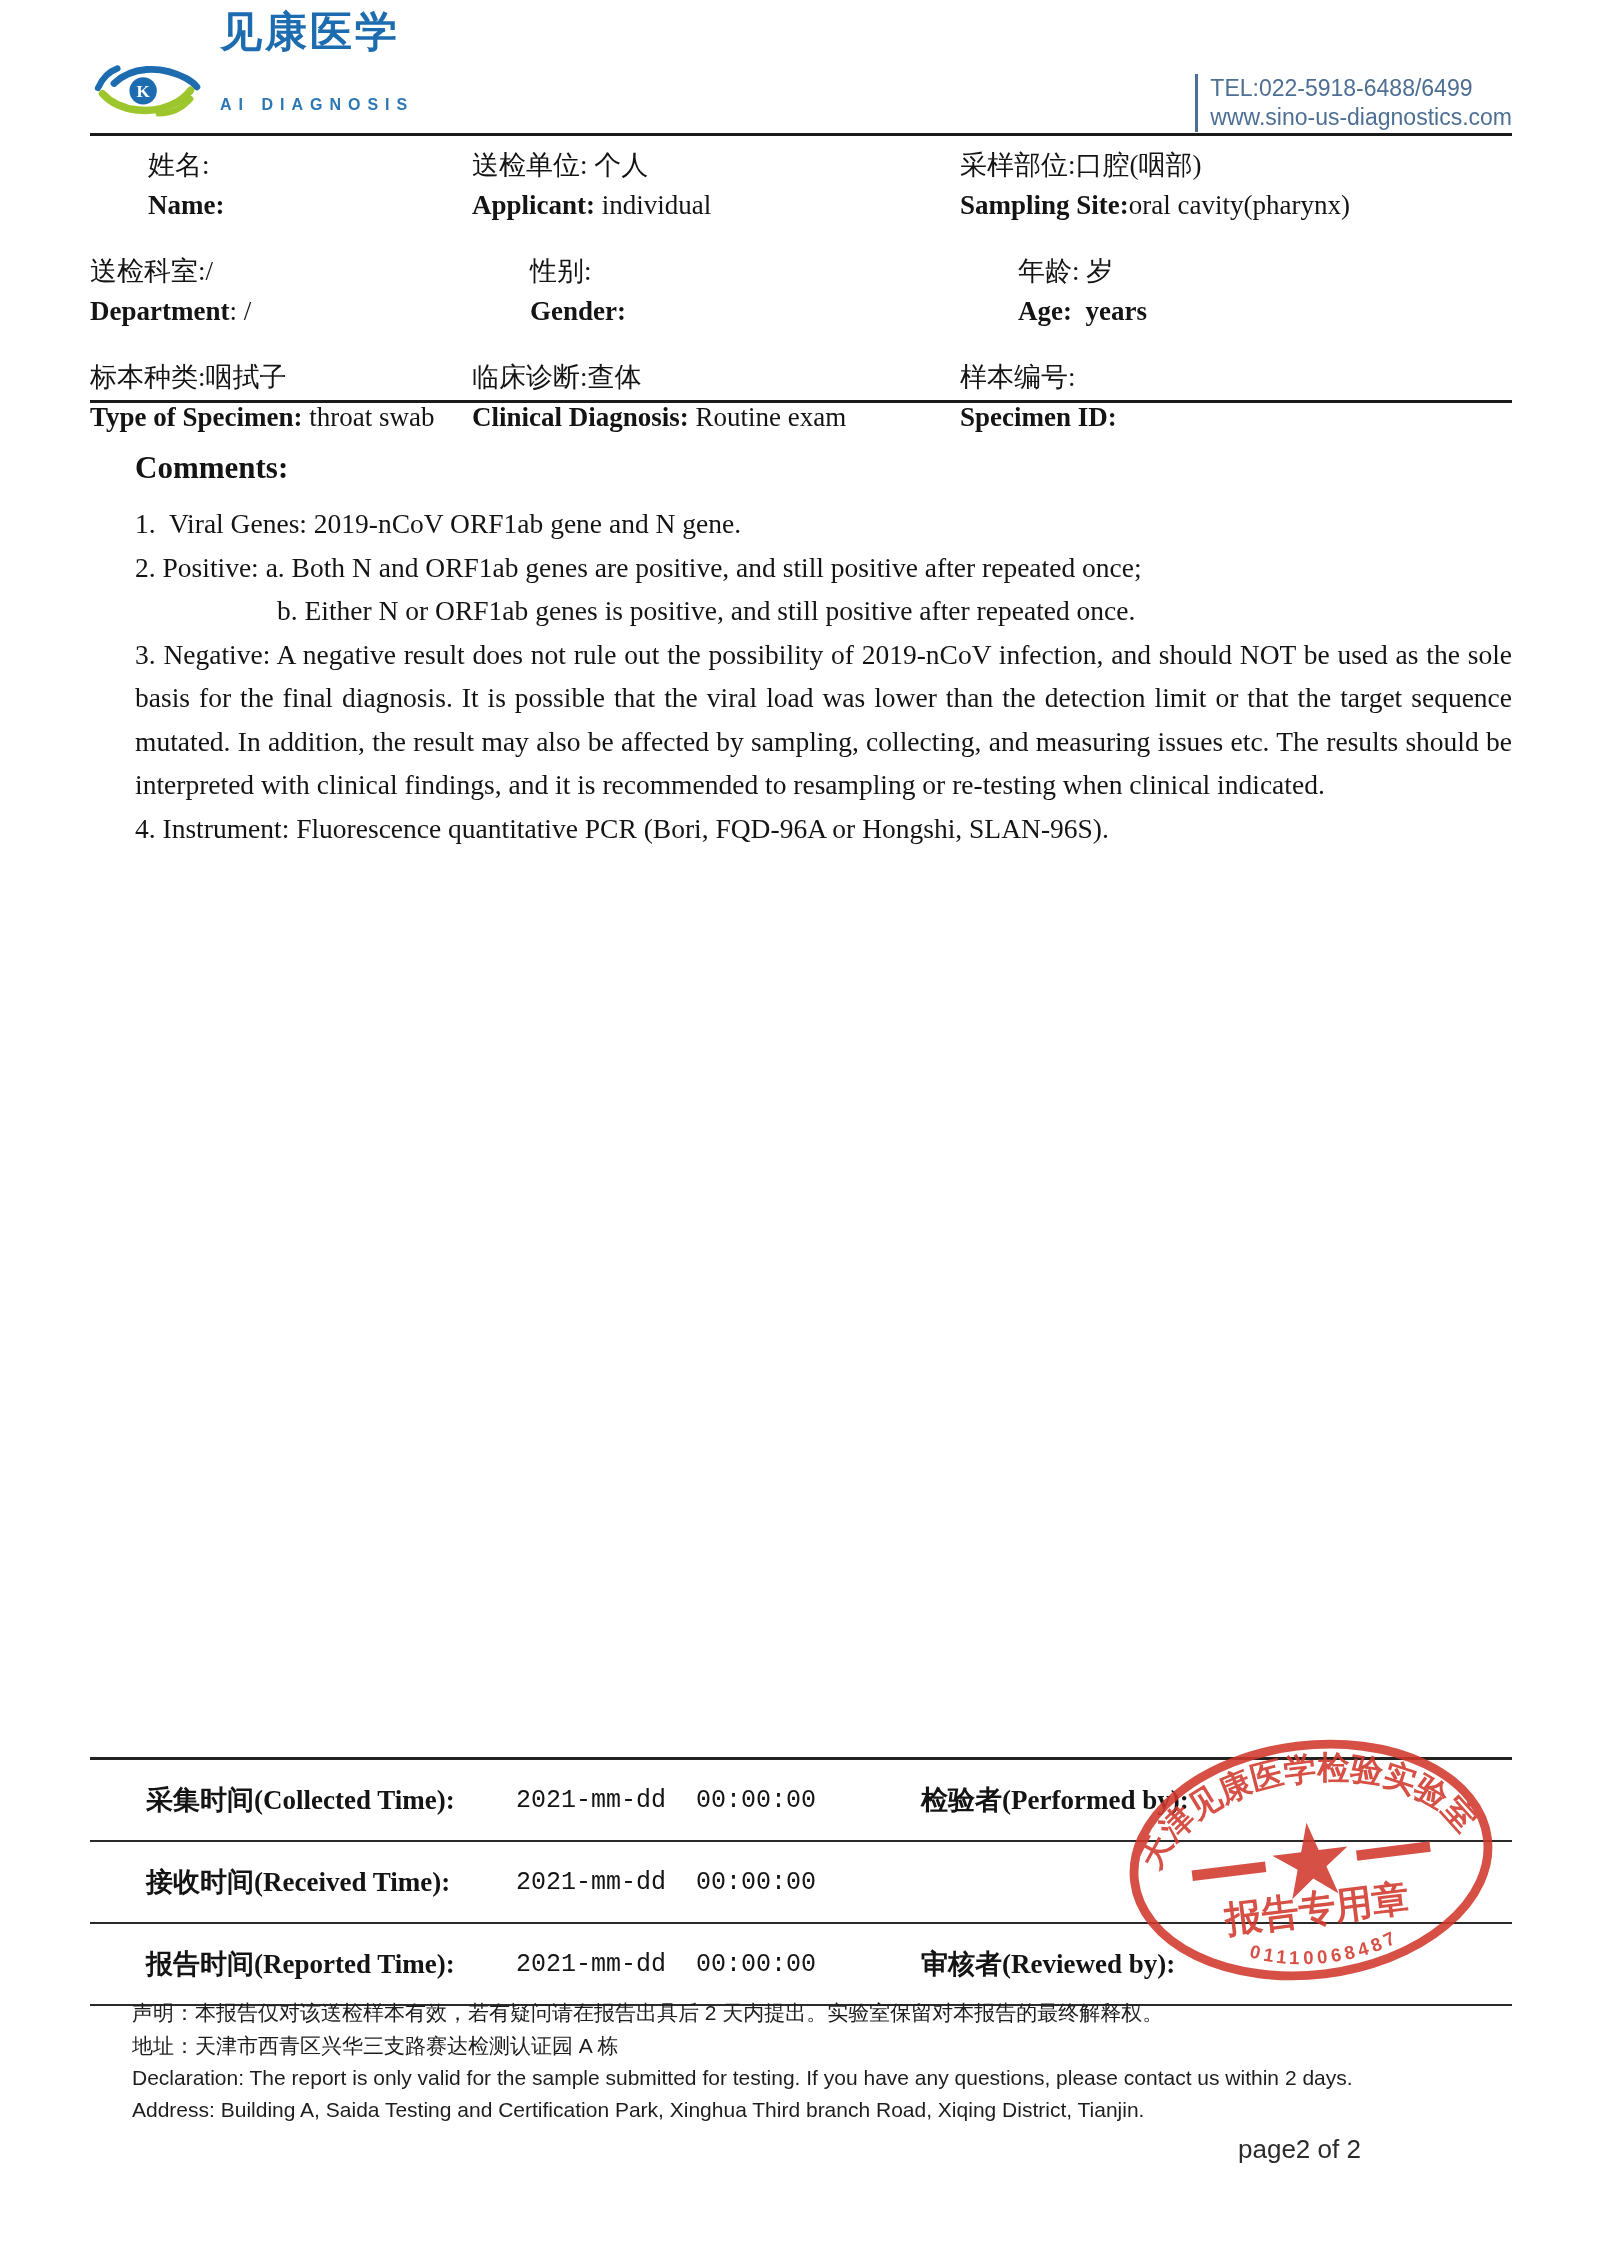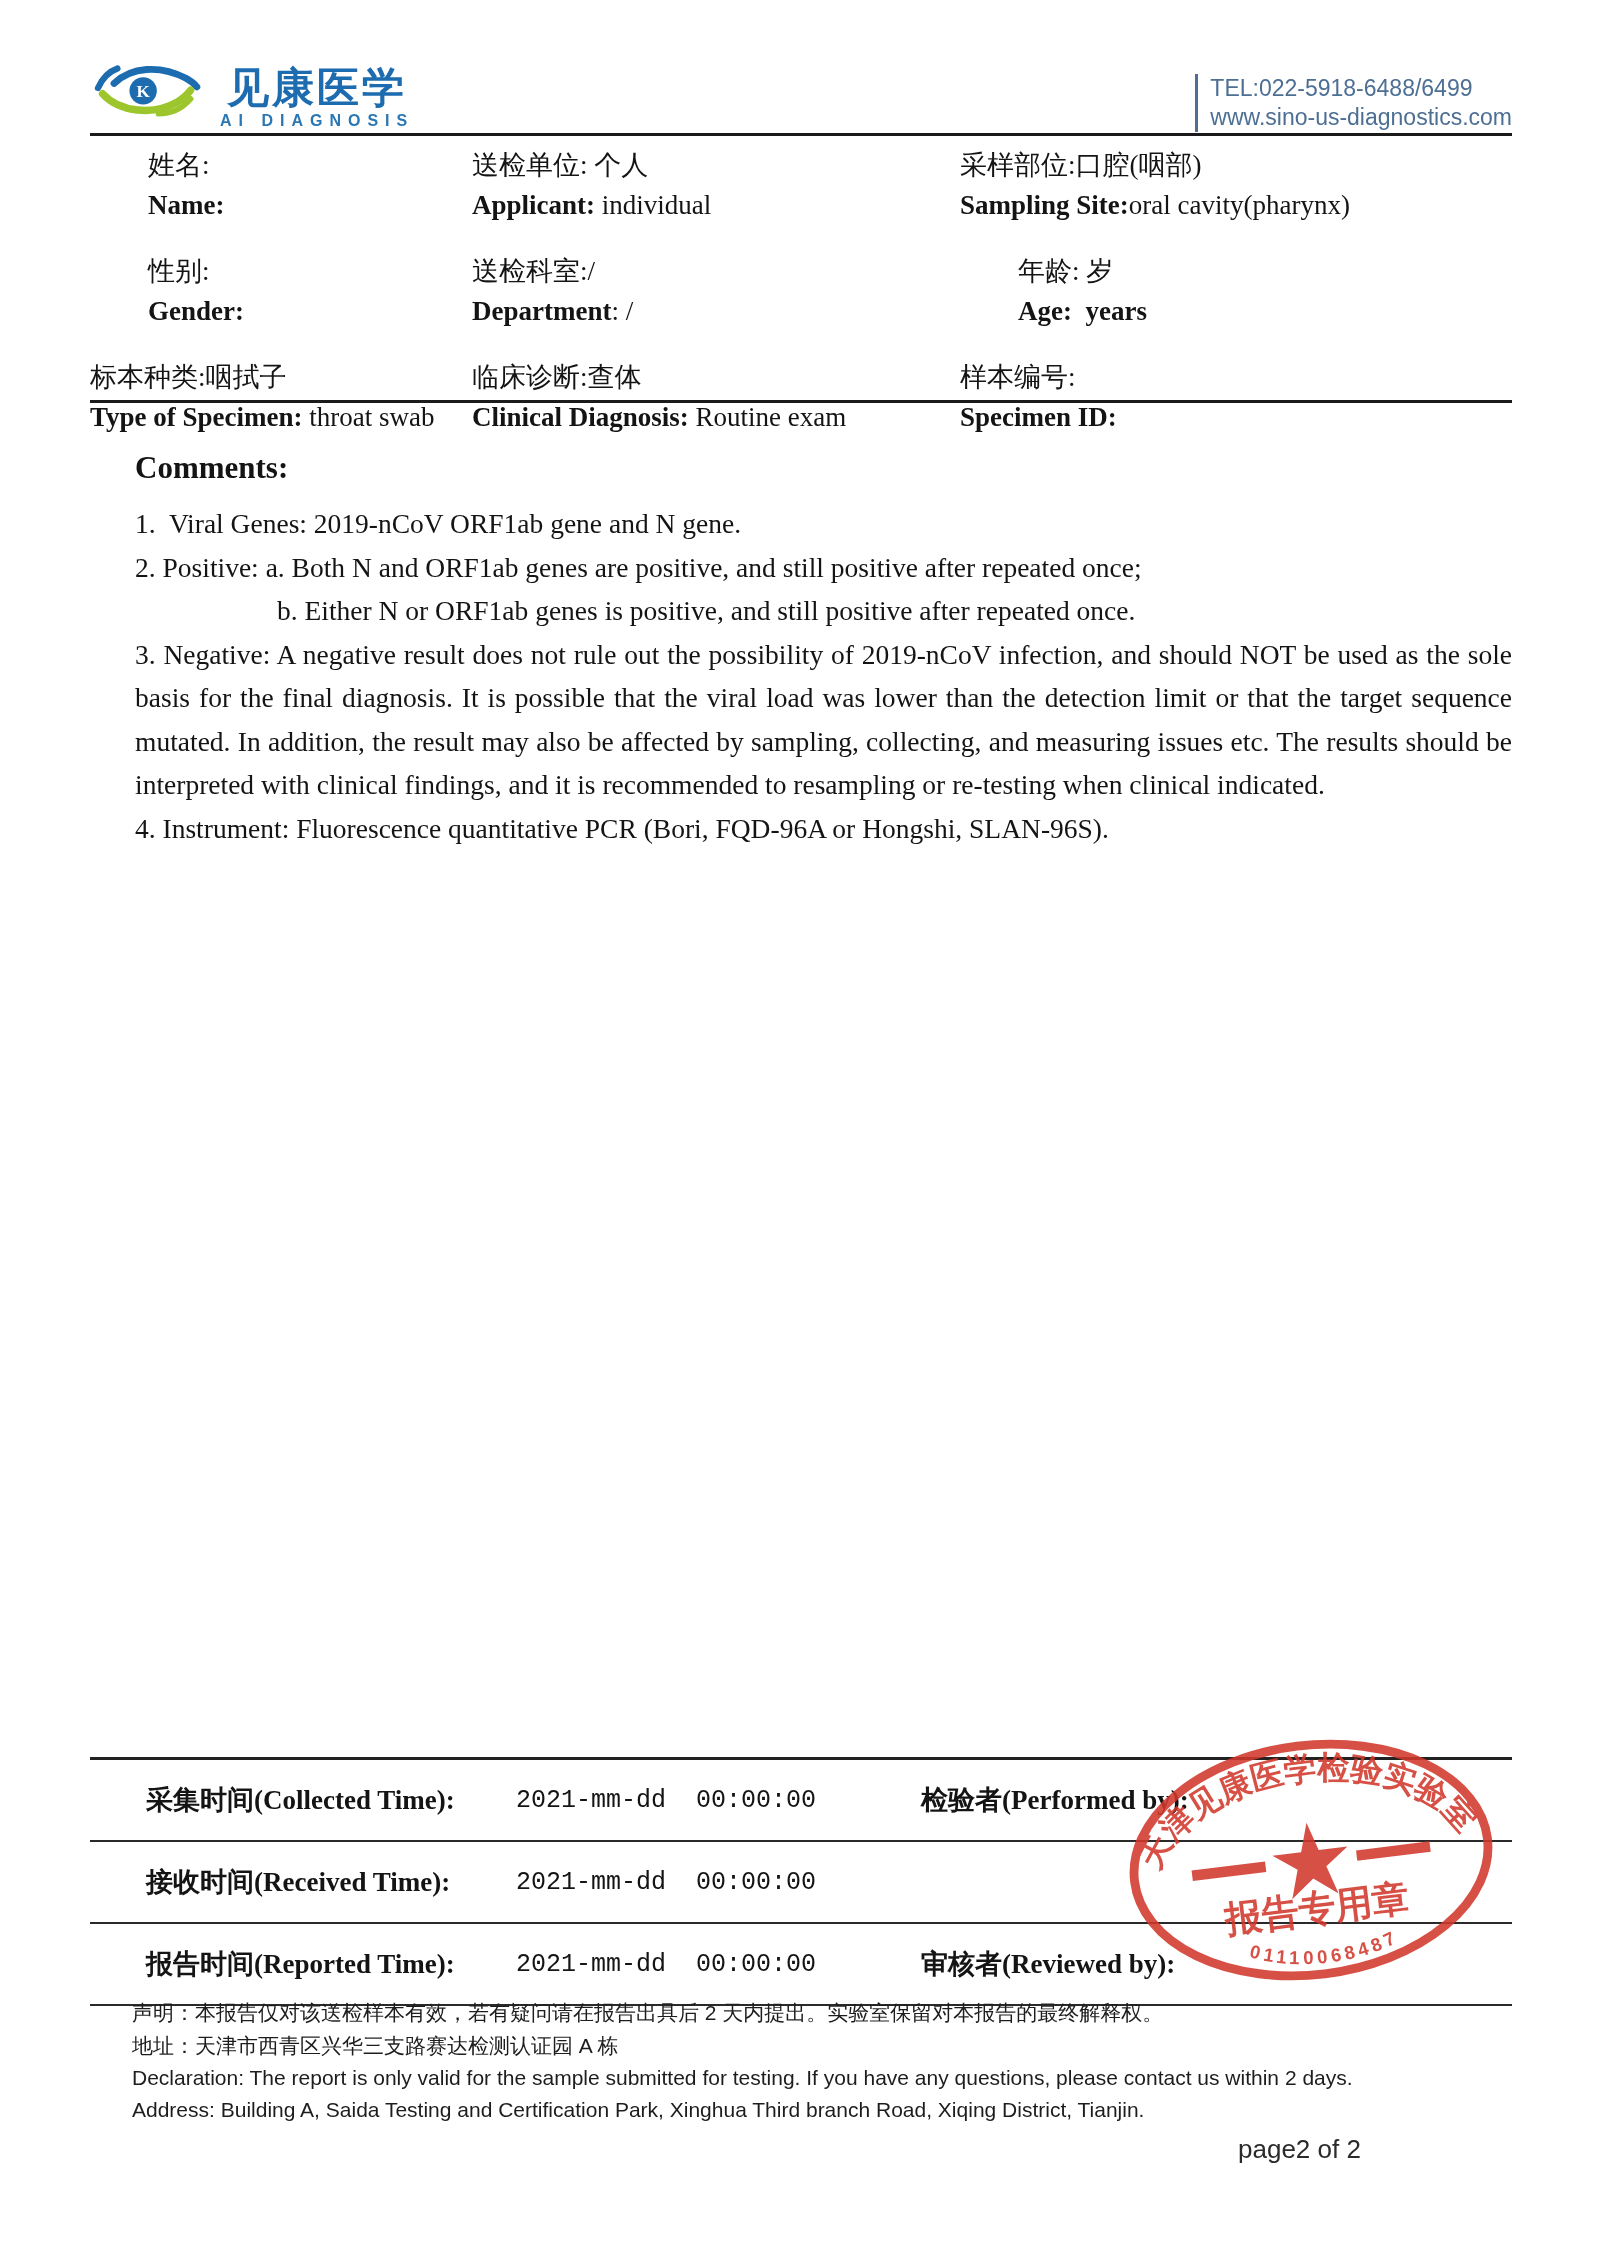--- a/index.html
+++ b/index.html
@@ -8,21 +8,21 @@
     width:1600px; height:2259px; position:relative;
     font-family:"Liberation Serif", serif; color:#141414;
     overflow:hidden;
   }
 
   
   .header { position:absolute; left:90px; top:48px; width:1422px; height:84px;
             display:flex; justify-content:space-between; align-items:flex-end; }
   .logo { display:flex; align-items:flex-end; gap:10px; }
   .logo svg { width:120px; height:84px; display:block; }
-  .logo-text { display:flex; flex-direction:column; align-items:center; padding-bottom:2px; }
+  .logo-text { display:flex; flex-direction:column; align-items:flex-start; padding-bottom:18px;gap:40px; }
   .brand-cn { font-family:"Liberation Sans", sans-serif; font-weight:bold;
               font-size:42px; line-height:44px; color:#1e6cb0; letter-spacing:3px; }
   .brand-en { font-family:"Liberation Sans", sans-serif; font-weight:bold;
               font-size:16px; color:#2b77b3; letter-spacing:7px; margin-top:2px; }
   .contact { border-left:3px solid #4d6f94; padding-left:12px;
              font-family:"Liberation Sans", sans-serif; color:#4d6f94;
              font-size:23px; line-height:29px;margin-top:12px; }
 
   .rule { position:absolute; left:90px; width:1422px; background:#1b1b1b; }
   .rule-header { top:133px; height:3px; }
@@ -102,27 +102,27 @@
       <div class="en"><b>Name:</b><span></span></div>
     </div>
     <div class="cell">
       <div class="cn">送检单位: 个人</div>
       <div class="en"><b>Applicant:</b><span> individual</span></div>
     </div>
     <div class="cell">
       <div class="cn">采样部位:口腔(咽部)</div>
       <div class="en"><b>Sampling Site:</b><span>oral cavity(pharynx)</span></div>
     </div>
+    <div class="cell">
+      <div class="cn">送检科室:/</div>
+      <div class="en"><b>Department</b><span>: /</span></div>
+    </div>
     <div class="cell c0">
       <div class="cn">性别:</div>
       <div class="en"><b>Gender:</b><span></span></div>
-    </div>
-    <div class="cell">
-      <div class="cn">送检科室:/</div>
-      <div class="en"><b>Department</b><span>: /</span></div>
     </div>
     <div class="cell c0">
       <div class="cn">年龄: 岁</div>
       <div class="en"><b>Age:&nbsp;&nbsp;years</b><span></span></div>
     </div>
     <div class="cell">
       <div class="cn">标本种类:咽拭子</div>
       <div class="en"><b>Type of Specimen:</b><span> throat swab</span></div>
     </div>
     <div class="cell">

